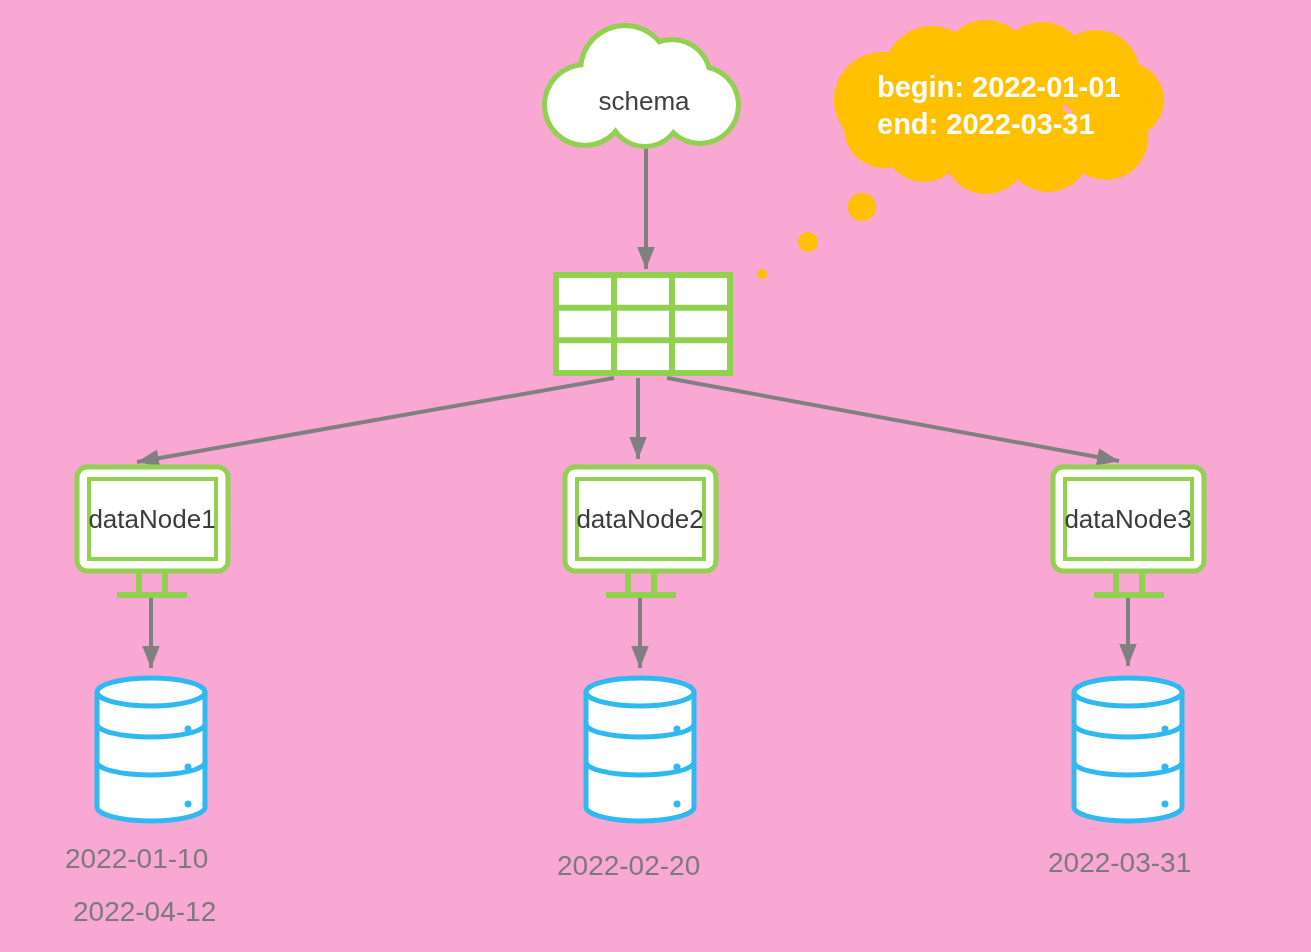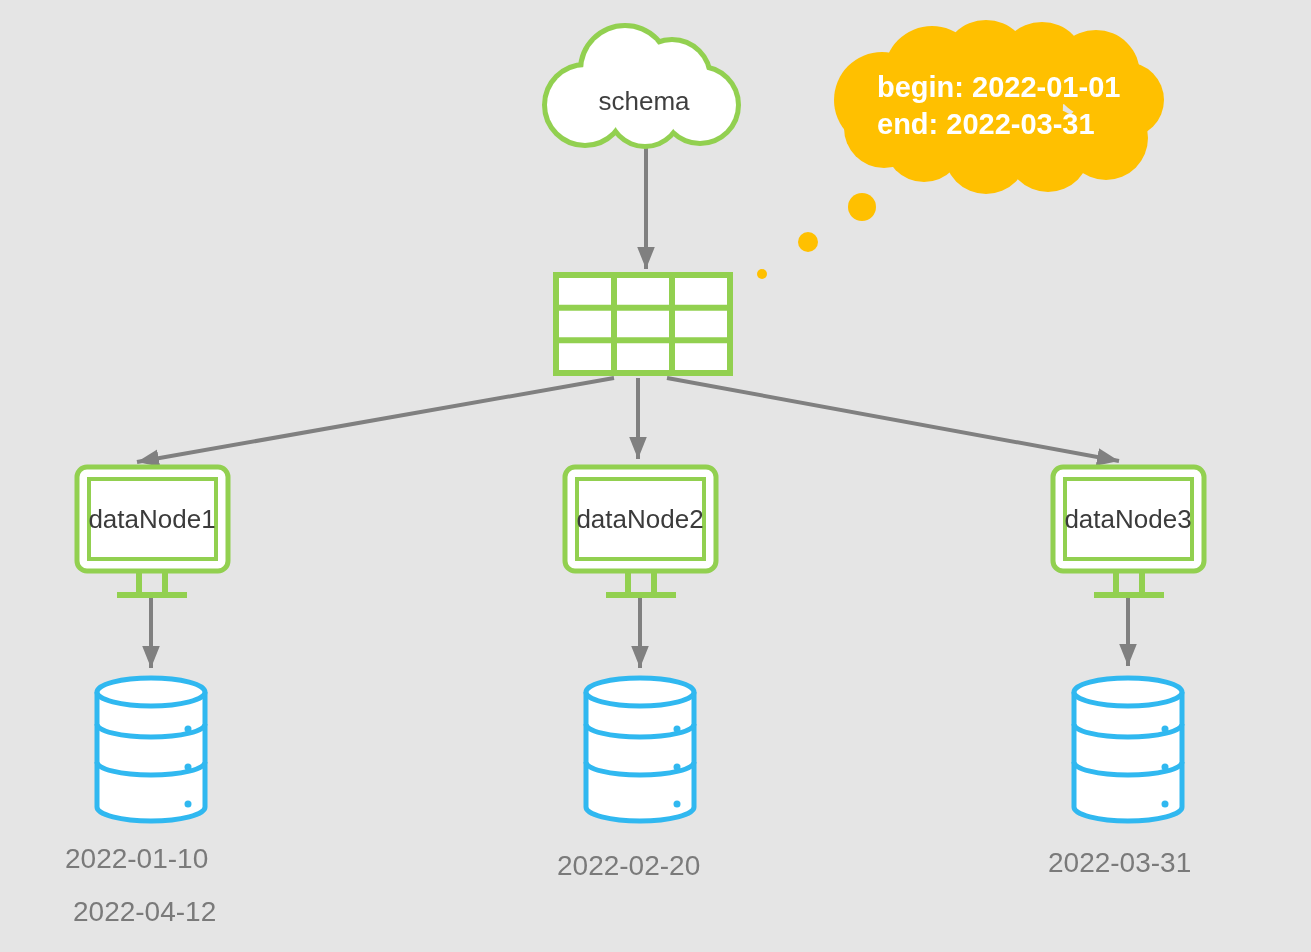--- a/index.html
+++ b/index.html
@@ -1,16 +1,16 @@
 <!DOCTYPE html>
 <html><head>
 <meta charset="utf-8">
 <style>
   html,body{margin:0;padding:0;background:#ffffff;}
-  .canvas{position:relative;width:1311px;height:952px;background:#e5e5e5;overflow:hidden;
+  .canvas{position:relative;width:1311px;height:952px;background:#f9a8d4;overflow:hidden;
           font-family:"Liberation Sans", sans-serif;}
   svg{position:absolute;left:0;top:0;}
   text{font-family:"Liberation Sans", sans-serif;}
   .schema-label{font-size:26px;fill:#3f3f3f;}
   .node-label{font-size:26px;fill:#3b3b3b;}
   .bubble-text{font-size:29px;font-weight:600;fill:#ffffff;}
   .date-label{font-size:28px;fill:#7a7a7a;}
 </style>
 </head>
 <body>

